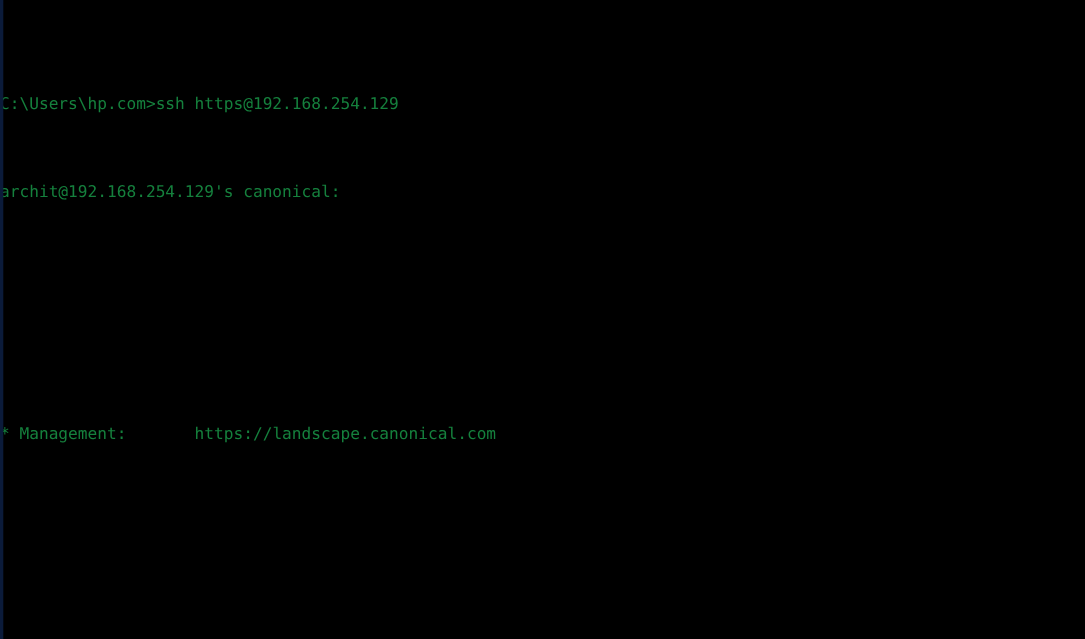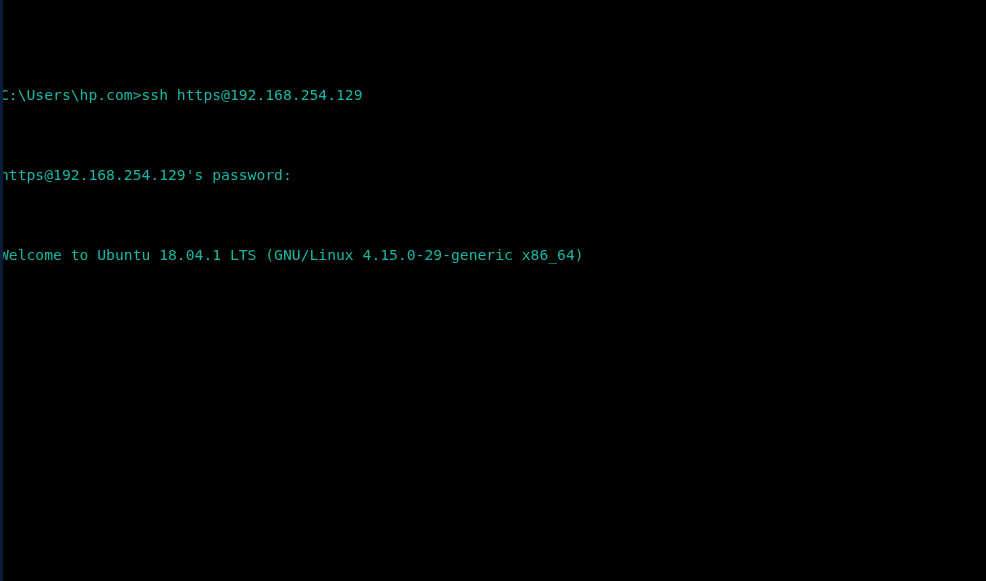--- a/index.html
+++ b/index.html
@@ -43,42 +43,42 @@
     padding-top: 5px;
     white-space: pre;
   }
   .line {
     height: 20px;
     white-space: pre;
     letter-spacing: 0px;
   }
   .blank { height: 20px; }
 
-  .c-white   { color: #14b8a6; }
+  .c-white   { color: #15803d; }
 </style>
 </head>
 <body>
 
 <div id="terminal">
 
   <div id="left-edge"></div>
 
   <div id="screen">
 
     
     <div class="line"><span class="c-white">C:\Users\hp.com&gt;</span><span class="c-white">ssh https@192.168.254.129</span></div>
 
-    <div class="line"><span class="c-white">https@192.168.254.129's password:</span></div>
+    <div class="line"><span class="c-white">archit@192.168.254.129's canonical:</span></div>
 
-    <div class="line"><span class="c-white">Welcome to Ubuntu 18.04.1 LTS (GNU/Linux 4.15.0-29-generic x86_64)</span></div>
 
     <div class="blank"></div>
 
     
 
+    <div class="line"><span class="c-white">*</span><span class="c-white"> </span><span class="c-white">Management:</span><span class="c-white">       </span><span class="c-white">https://landscape.canonical.com</span></div>
 
     
 
     
     
 
     
     
     
     

